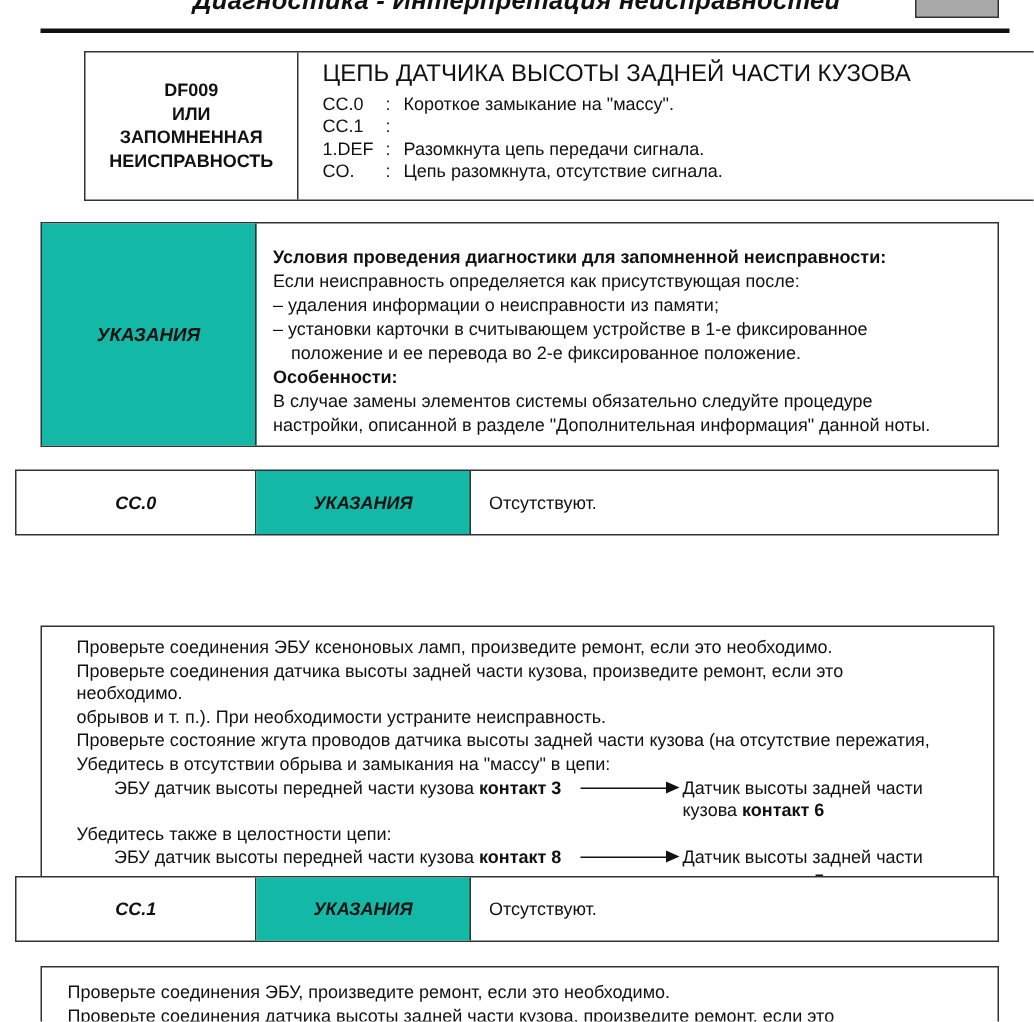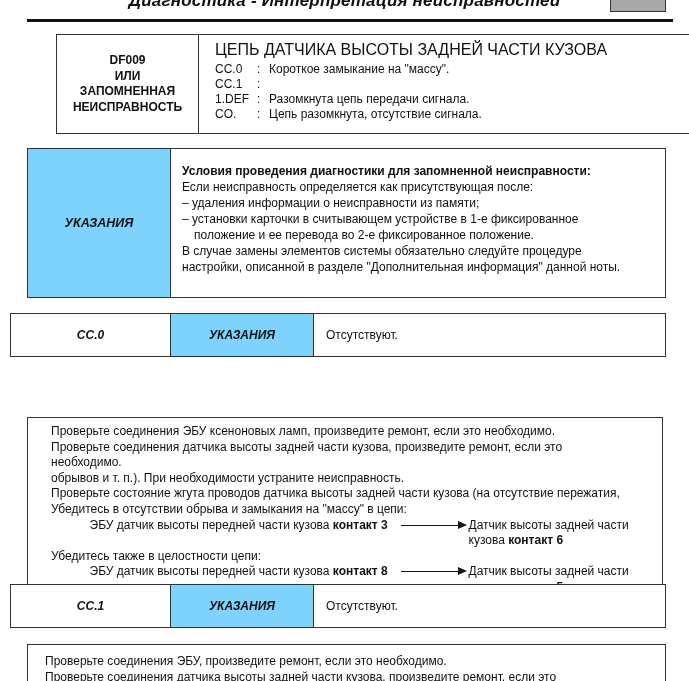--- a/index.html
+++ b/index.html
@@ -6,21 +6,21 @@
   body { width: 689px; height: 681px; position: relative; overflow: hidden;
          font-family: "Liberation Sans", sans-serif; color: #111; }
   .abs { position: absolute; box-sizing: border-box; }
   .header-title { left: 0; width: 689px; top: -9px; text-align: center; font-weight: bold;
                   font-style: italic; font-size: 17px; letter-spacing: 0.2px; color: #111; white-space: nowrap; }
   .header-rule { left: 27px; top: 19px; width: 646px; height: 3px; background: #111; }
   .header-tab { left: 610px; top: -2px; width: 56px; height: 14px; background: #a9a9a9; border: 1px solid #333; }
 
   .box { border: 1px solid #333; background: #fff; }
   .cell { position: absolute; top: 0; bottom: 0; box-sizing: border-box; }
-  .grey { background: #7dd3fc; }
+  .grey { background: #14b8a6; }
 
   
   #box1 { left: 28px; top: 34px; width: 638px; height: 100px; margin-left: 28px; }
   #box1 .left { left: 0; width: 142px; border-right: 1px solid #333; display: flex; flex-direction: column;
                 align-items: center; justify-content: center; font-weight: bold; font-size: 12px; line-height: 15.5px; text-align: center; }
   #box1 .right { left: 142px; right: 0; padding: 6px 0 0 16px; font-size: 12px; }
   .title-u { font-size: 16px; margin-bottom: 3px; }
   .code-row { display: flex; line-height: 15px; }
   .code-row .code { width: 42px; }
   .code-row .sep { width: 12px; }
@@ -37,21 +37,21 @@
   .ccbar .c1 { left: 0; width: 160px; border-right: 1px solid #333; display: flex; align-items: center; justify-content: center;
                font-weight: bold; font-style: italic; font-size: 12px; }
   .ccbar .c2 { left: 160px; width: 143px; border-right: 1px solid #333; display: flex; align-items: center; justify-content: center;
                font-weight: bold; font-style: italic; font-size: 12px; }
   .ccbar .c3 { left: 303px; right: 0; display: flex; align-items: center; padding-left: 12px; font-size: 12px; text-align: center; }
   #cc0 { top: 313px; }
   #cc1 { top: 584px; }
 
   
   #box3 { left: 27px; top: 373px; width: 636px; height: 196px; padding: 6px 0 0 23px; font-size: 12px; line-height: 15.6px; margin-top: 44px; }
-  .conn { display: flex; align-items: flex-start; justify-content: center; }
+  .conn { display: flex; align-items: flex-start; }
   .conn .from { width: 330px; padding-left: 25px; box-sizing: border-box; white-space: nowrap; }
   .conn .arrow { width: 74px; position: relative; height: 15px; }
   .conn .arrow .line { position: absolute; left: 6px; right: 10px; top: 7px; height: 1px; background: #111; }
   .conn .arrow .head { position: absolute; right: 2px; top: 3px; width: 0; height: 0;
                        border-top: 4px solid transparent; border-bottom: 4px solid transparent; border-left: 9px solid #111; }
   .conn .to { width: 180px; }
 
   
   #box4 { left: 27px; top: 644px; width: 639px; height: 60px; padding: 9px 0 0 17px; font-size: 12px; line-height: 15.6px; }
   b { font-weight: bold; }
@@ -97,20 +97,21 @@
 <div class="abs box" id="box2">
   <div class="cell left grey">
     <span>УКАЗАНИЯ</span>
   </div>
   <div class="cell right">
     <div style="font-weight:bold">Условия проведения диагностики для запомненной неисправности:</div>
     <div>Если неисправность определяется как присутствующая после:</div>
     <div>– удаления информации о неисправности из памяти;</div>
     <div>– установки карточки в считывающем устройстве в 1-е фиксированное</div>
     <div class="indent">положение и ее перевода во 2-е фиксированное положение.</div>
+    <div style="font-weight:bold">Особенности:</div>
     <div>В случае замены элементов системы обязательно следуйте процедуре</div>
     <div>настройки, описанной в разделе "Дополнительная информация" данной ноты.</div>
   </div>
 </div>
 
 <div class="abs box ccbar" id="cc0">
   <div class="cell c1">
       <span>CC.0</span>
     </div>
   <div class="cell c2 grey">

